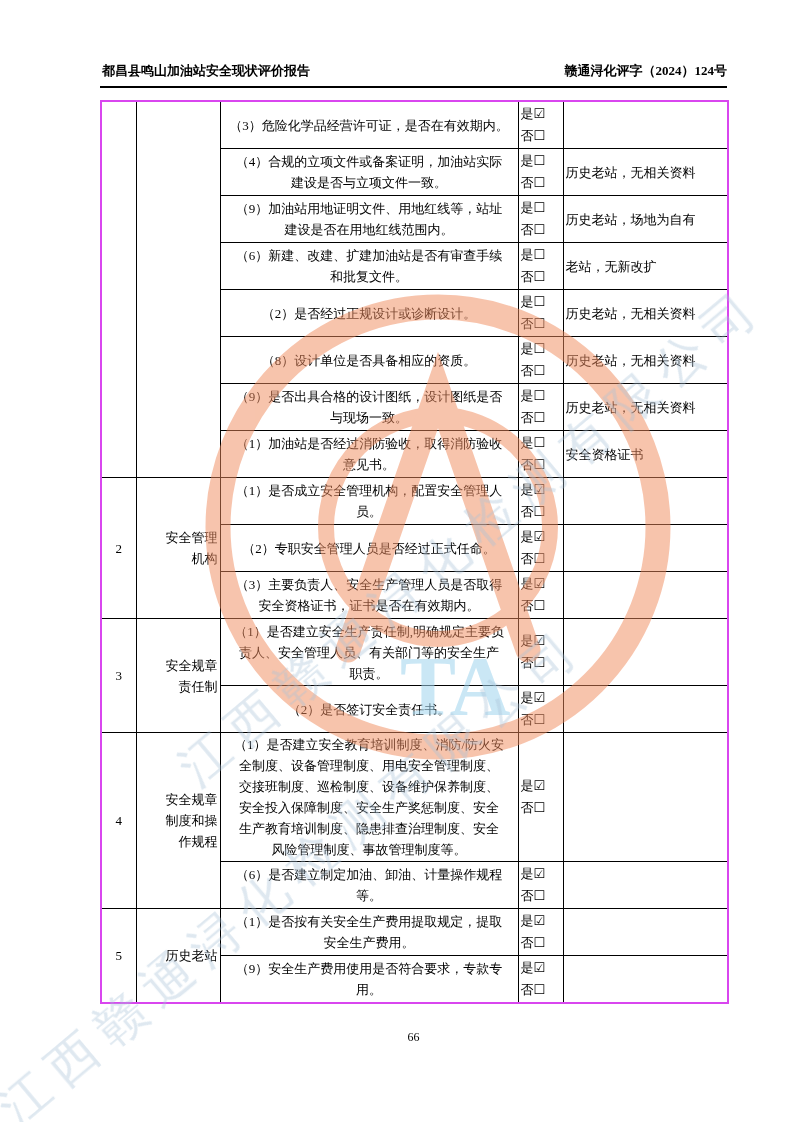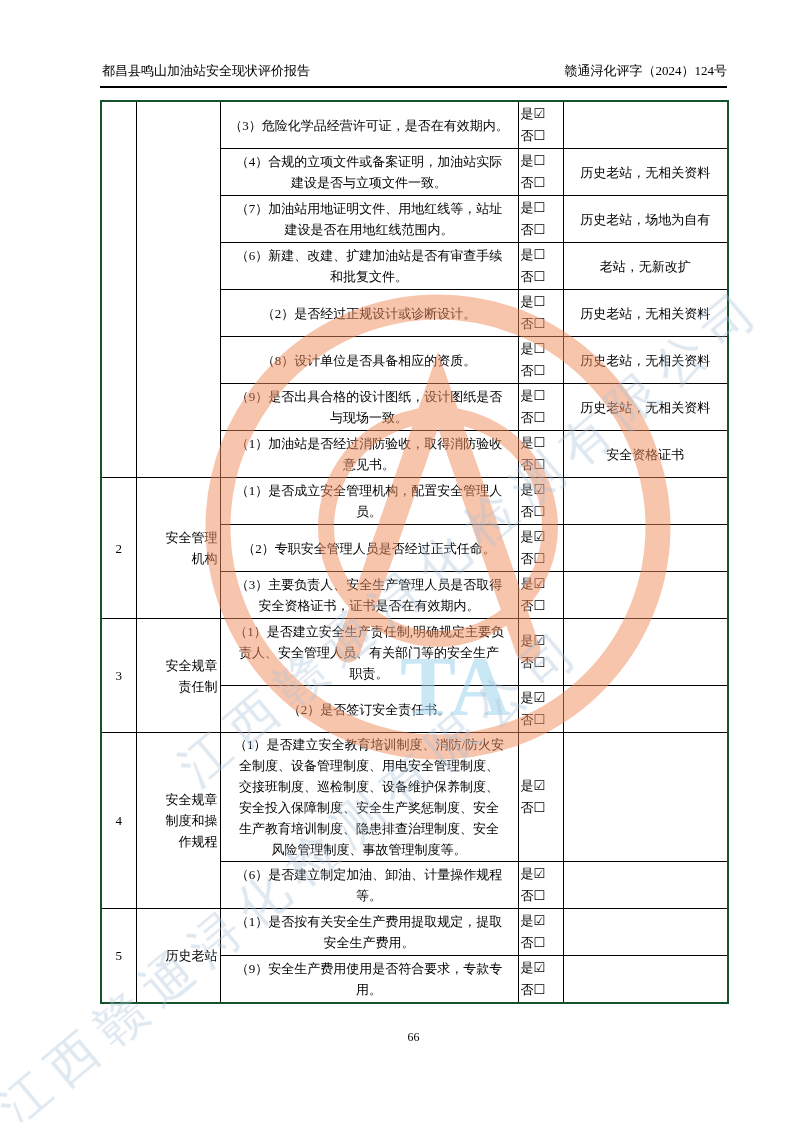--- a/index.html
+++ b/index.html
@@ -4,40 +4,40 @@
 <style>
   html,body{margin:0;padding:0;}
   body{
     width:793px;height:1122px;position:relative;background:#ffffff;
     font-family:"Liberation Serif","DejaVu Sans",serif;
     color:#000;overflow:hidden;
   }
   
   .doc-header{
     position:absolute;left:100px;top:58px;width:627px;height:28px;
-    border-bottom:2px solid #000;font-size:13px;font-weight:normal;
+    border-bottom:2px solid #000;font-size:13px;font-weight:bold;
   }
   .doc-header .hl{position:absolute;left:2px;bottom:6px;}
   .doc-header .hr{position:absolute;right:0;bottom:6px;}
   
   table.checklist{
     position:absolute;left:100px;top:100px;width:627px;
     border-collapse:collapse;table-layout:fixed;
     font-size:13px;line-height:21px;
   }
   table.checklist td{
     border:1.5px solid #000;vertical-align:middle;padding:1px 2px;
     overflow:hidden;
   }
-  table.checklist{border:2px solid #14532d;}
+  table.checklist{border:2px solid #d946ef;}
   td.c-num{text-align:center;}
   td.c-cat{text-align:right;white-space:pre-line;}
   td.c-item{text-align:center;white-space:pre-line;padding:1px 4px;}
   td.c-check{text-align:left;white-space:pre-line;padding-left:5px;line-height:22px;}
-  td.c-remark{text-align:center;}
+  td.c-remark{}
   
   .page-number{
     position:absolute;left:100px;top:1030px;width:627px;
     text-align:center;font-size:12px;
   }
   
   svg.watermark{position:absolute;left:0;top:0;pointer-events:none;z-index:5;}
 </style>
 </head>
 <body>
@@ -66,21 +66,21 @@
       <td class="c-remark"></td>
     </tr>
     <tr style="height:46px">
       <td class="c-item">（4）合规的立项文件或备案证明，加油站实际
 建设是否与立项文件一致。</td>
       <td class="c-check">是☐
 否☐</td>
       <td class="c-remark">历史老站，无相关资料</td>
     </tr>
     <tr style="height:47px">
-      <td class="c-item">（7）加油站用地证明文件、用地红线等，站址
+      <td class="c-item">（9）加油站用地证明文件、用地红线等，站址
 建设是否在用地红线范围内。</td>
       <td class="c-check">是☐
 否☐</td>
       <td class="c-remark">历史老站，场地为自有</td>
     </tr>
     <tr style="height:45px">
       <td class="c-item">（6）新建、改建、扩建加油站是否有审查手续
 和批复文件。</td>
       <td class="c-check">是☐
 否☐</td>

